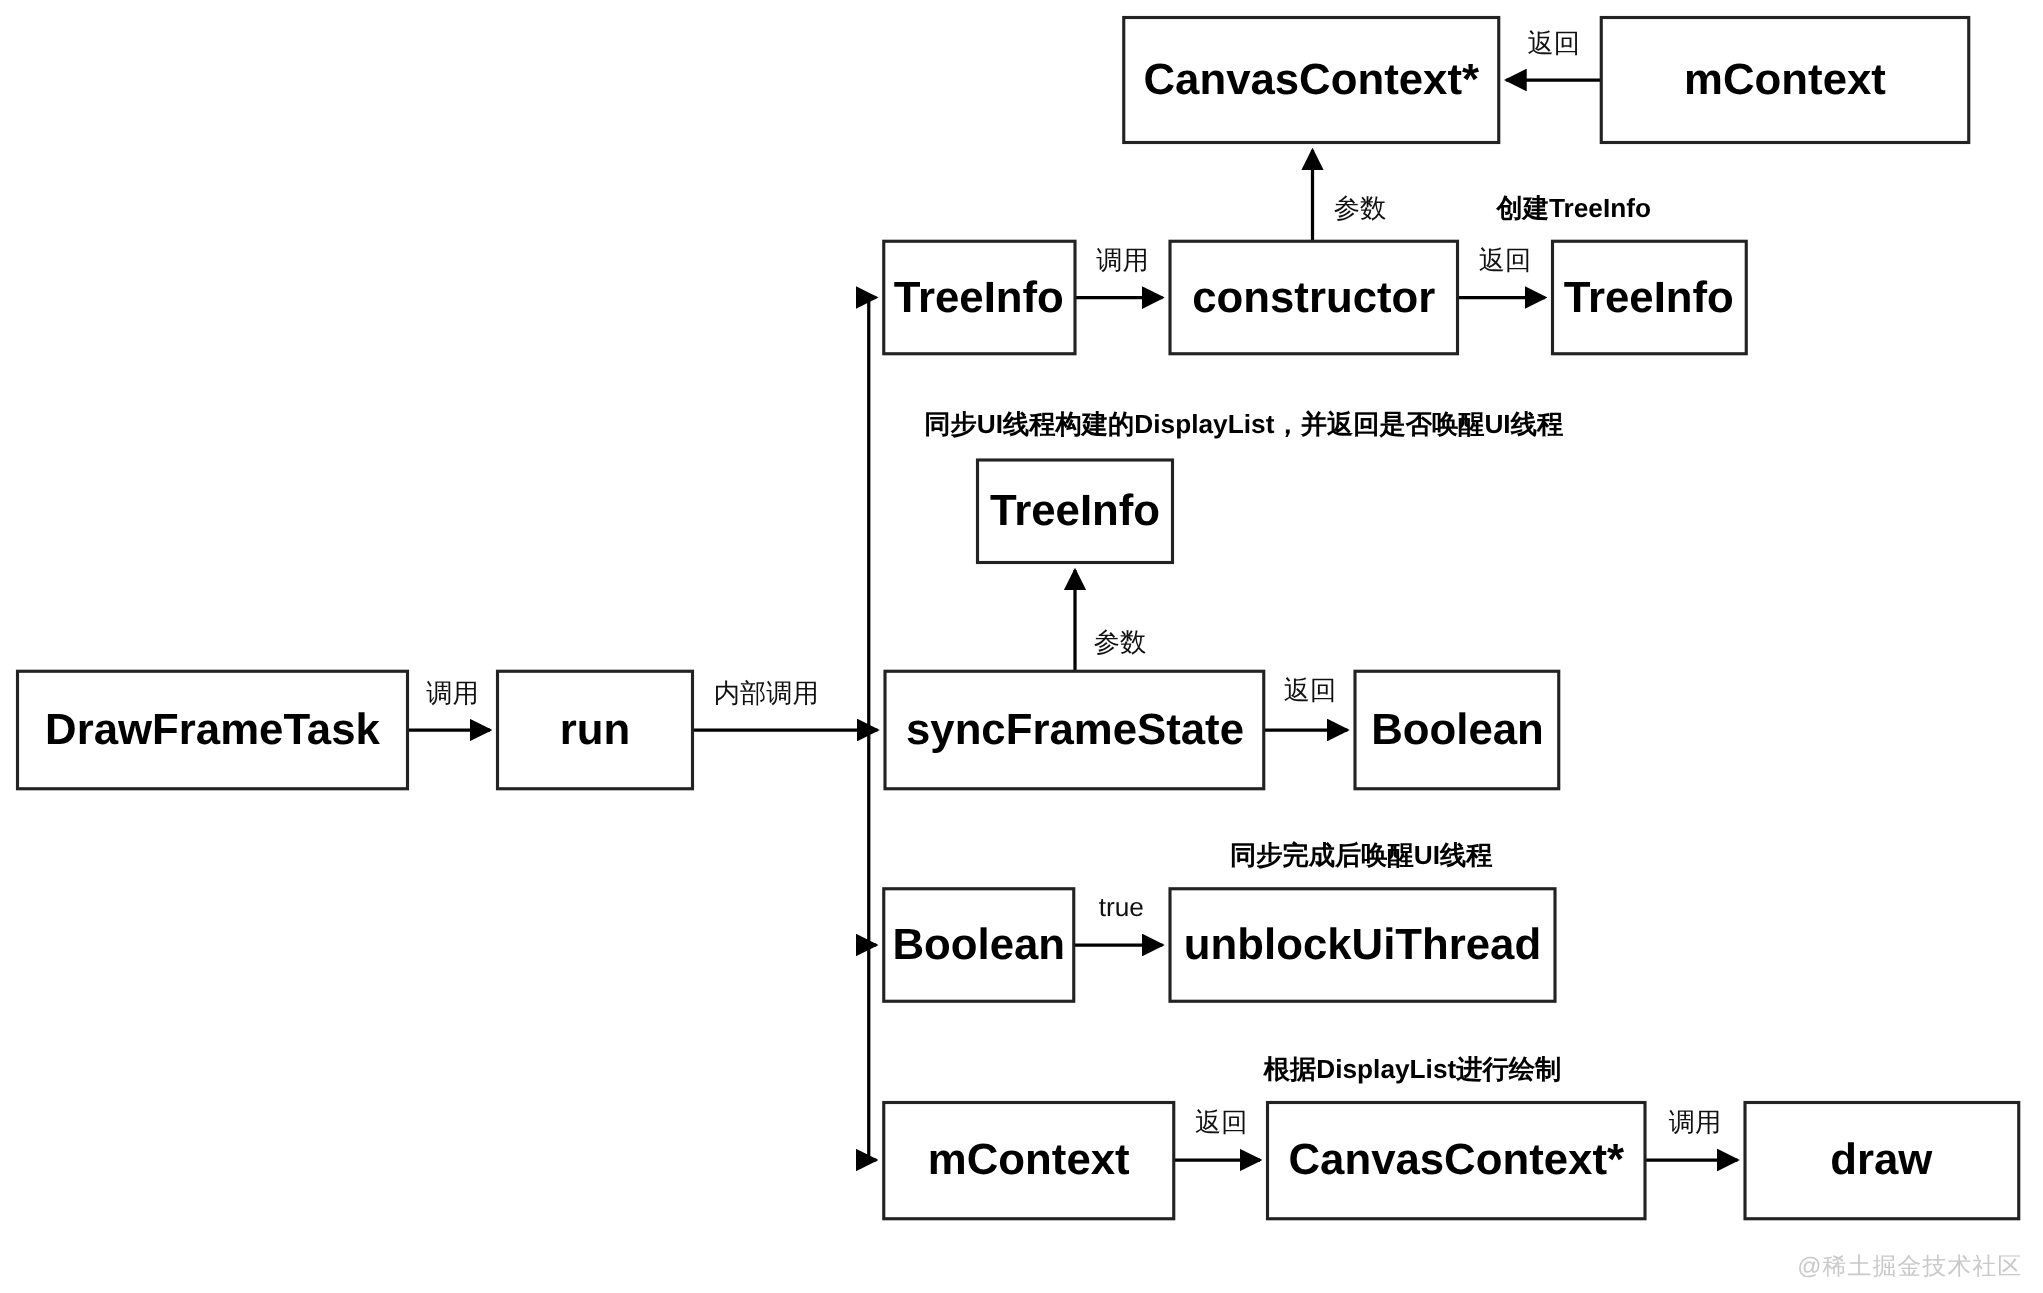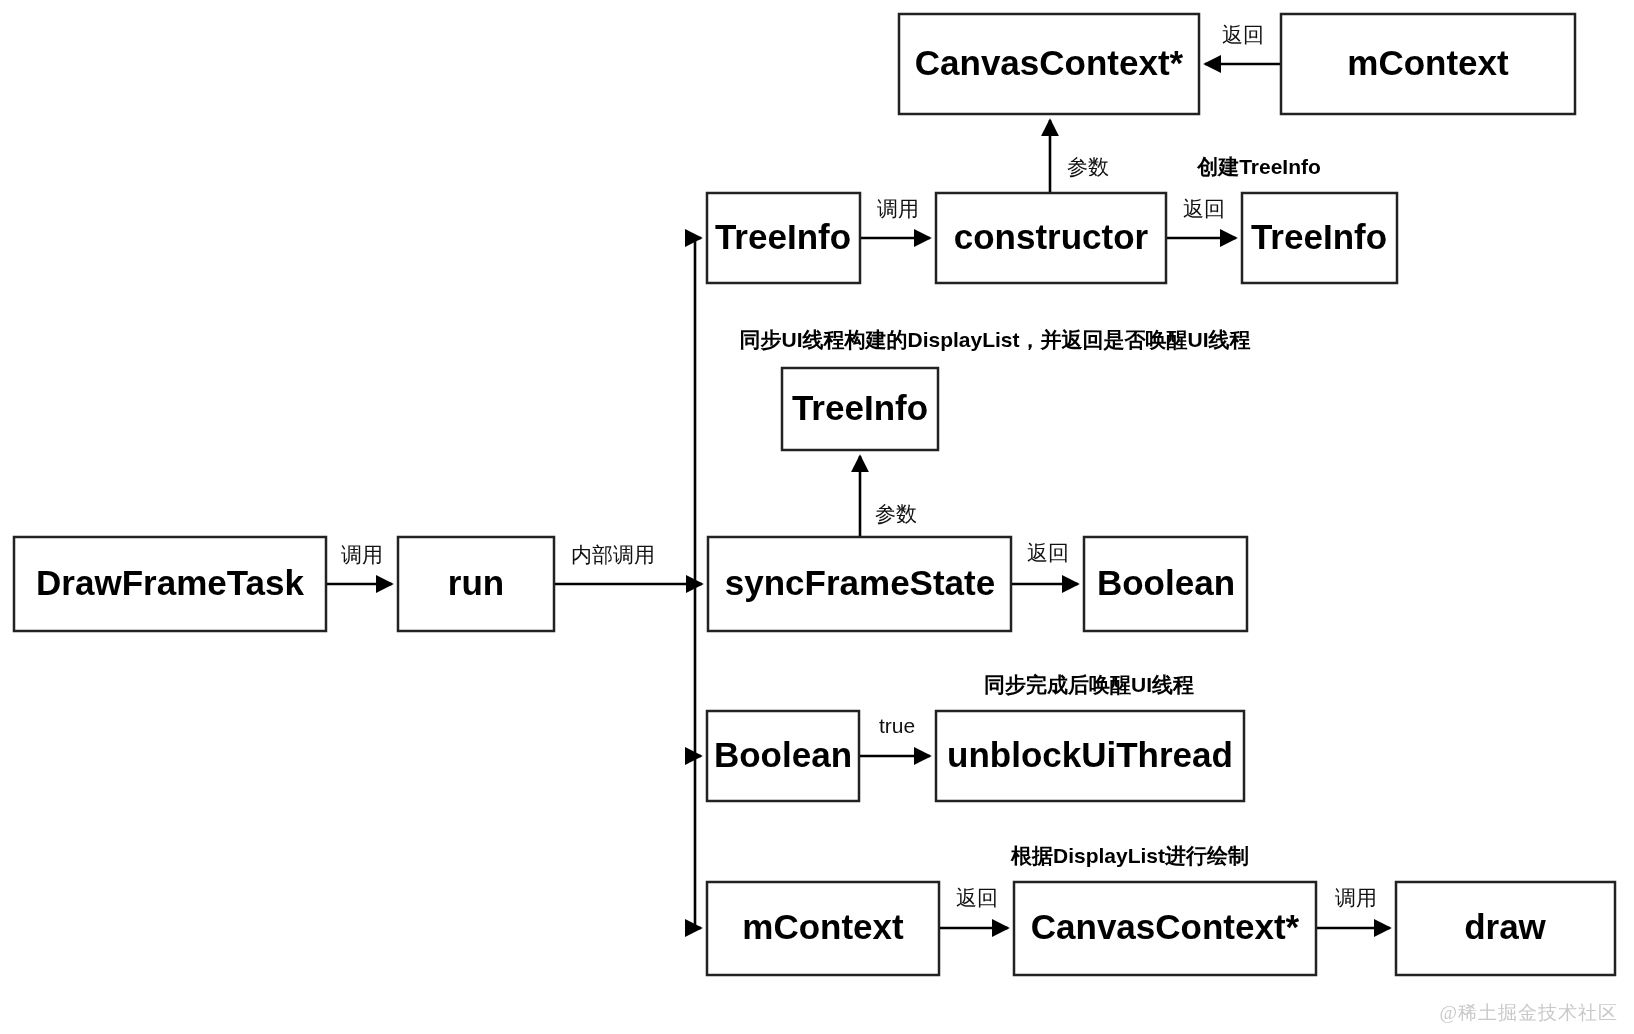--- a/index.html
+++ b/index.html
@@ -56,21 +56,21 @@
     font-size: 21px;
     font-weight: bold;
     fill: #000000;
     text-anchor: middle;
     dominant-baseline: middle;
   }
   .watermark {
     position: absolute;
     right: 16px;
     bottom: 8px;
-    font-family: Liberation Serif, serif;
+    font-family: Liberation Sans, sans-serif;
     font-size: 19px;
     color: #c9c9c9;
     letter-spacing: 1px;
     user-select: none;
     margin-left: 48px;
   }
 </style>
 </head>
 <body>
 

